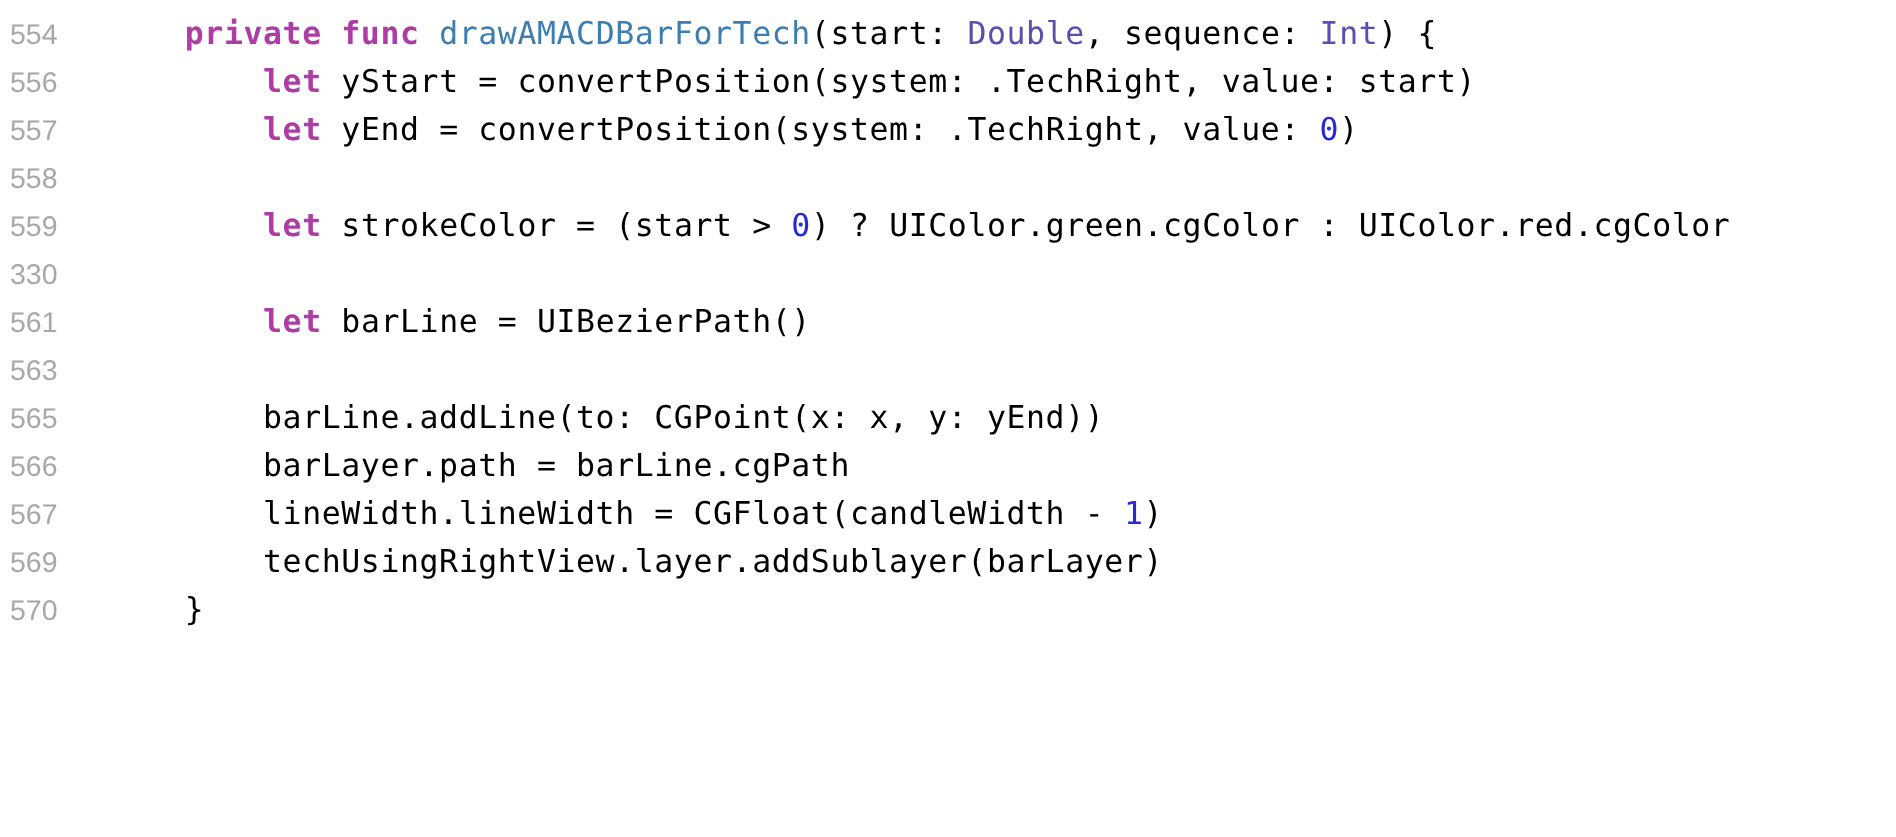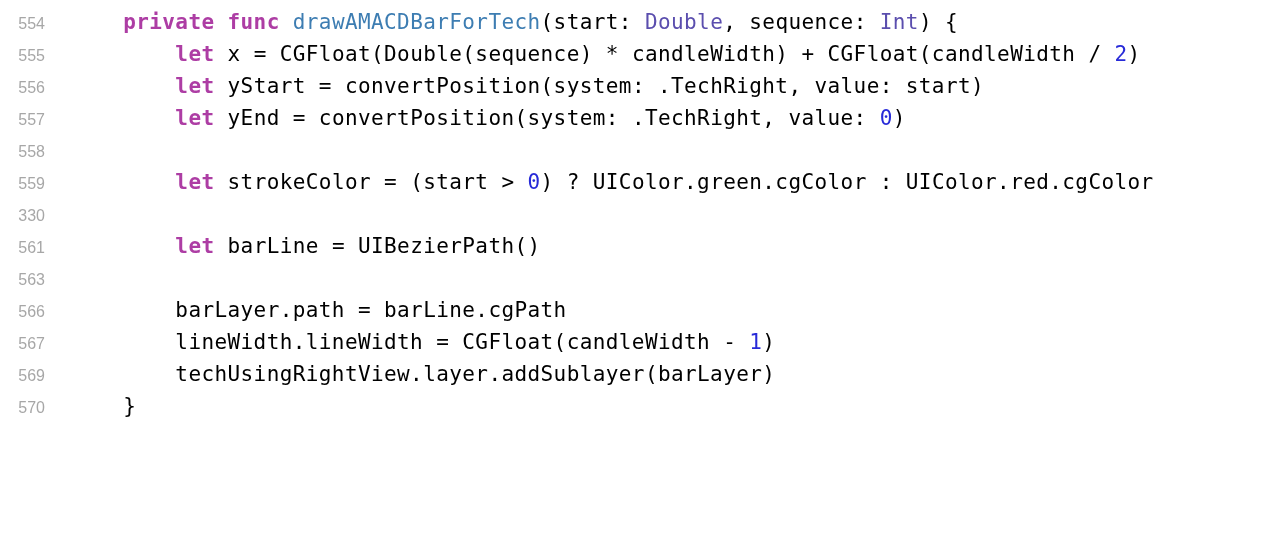--- a/index.html
+++ b/index.html
@@ -22,23 +22,23 @@
   .row {
     display: flex;
     align-items: baseline;
     height: 32px;
     line-height: 32px;
     white-space: pre;
   }
   .gutter {
     flex: 0 0 45px;
     width: 45px;
-    text-align: right;
+    text-align: center;
     font-family: "Liberation Sans", sans-serif;
-    font-size: 16px;
+    font-size: 19px;
     color: var(--ln, #a7a7a7);
     user-select: none;
   }
   .code {
     flex: 1 1 auto;
     padding-left: 26px;
     font-family: "DejaVu Sans Mono", monospace;
     font-size: 21px;
     letter-spacing: 0.4px;
     color: var(--pl, #000000);
@@ -49,26 +49,26 @@
   .tok-tp  { color: var(--tp, #5b4eae); }
   .tok-num { color: var(--num, #272ad8); }
   .tok-pl  { color: var(--pl, #000000); }
 </style>
 </head>
 <body>
 
 <div class="editor">
   <div id="rows">
       <div class="row"><span class="gutter">554</span><span class="code"><span class="tok-pl">    </span><span class="tok-kw">private func </span><span class="tok-fn">drawAMACDBarForTech</span><span class="tok-pl">(start: </span><span class="tok-tp">Double</span><span class="tok-pl">, sequence: </span><span class="tok-tp">Int</span><span class="tok-pl">) {</span></span></div>
-      <div class="row"><span class="gutter">555</span><span class="code"><span class="tok-pl">        </span><span class="tok-kw">let</span><span class="tok-pl"> x = CGFloat(Double(sequence) * candleWidth) + CGFloat(candleWidth / </span><span class="tok-num">2</span><span class="tok-pl">)</span></span></div>
       <div class="row"><span class="gutter">556</span><span class="code"><span class="tok-pl">        </span><span class="tok-kw">let</span><span class="tok-pl"> yStart = convertPosition(system: .TechRight, value: start)</span></span></div>
       <div class="row"><span class="gutter">557</span><span class="code"><span class="tok-pl">        </span><span class="tok-kw">let</span><span class="tok-pl"> yEnd = convertPosition(system: .TechRight, value: </span><span class="tok-num">0</span><span class="tok-pl">)</span></span></div>
       <div class="row"><span class="gutter">558</span><span class="code">&nbsp;</span></div>
       <div class="row"><span class="gutter">559</span><span class="code"><span class="tok-pl">        </span><span class="tok-kw">let</span><span class="tok-pl"> strokeColor = (start &gt; </span><span class="tok-num">0</span><span class="tok-pl">) ? UIColor.green.cgColor : UIColor.red.cgColor</span></span></div>
       <div class="row"><span class="gutter">330</span><span class="code">&nbsp;</span></div>
       <div class="row"><span class="gutter">561</span><span class="code"><span class="tok-pl">        </span><span class="tok-kw">let</span><span class="tok-pl"> barLine = UIBezierPath()</span></span></div>
       <div class="row"><span class="gutter">563</span><span class="code">&nbsp;</span></div>
+      <div class="row"><span class="gutter">565</span><span class="code"><span class="tok-pl">        barLine.addLine(to: CGPoint(x: x, y: yEnd))</span></span></div>
       <div class="row"><span class="gutter">566</span><span class="code"><span class="tok-pl">        barLayer.path = barLine.cgPath</span></span></div>
       <div class="row"><span class="gutter">567</span><span class="code"><span class="tok-pl">        lineWidth.lineWidth = CGFloat(candleWidth - </span><span class="tok-num">1</span><span class="tok-pl">)</span></span></div>
       <div class="row"><span class="gutter">569</span><span class="code"><span class="tok-pl">        techUsingRightView.layer.addSublayer(barLayer)</span></span></div>
       <div class="row"><span class="gutter">570</span><span class="code"><span class="tok-pl">    }</span></span></div>
     </div>
 </div>
 
 </body></html>

